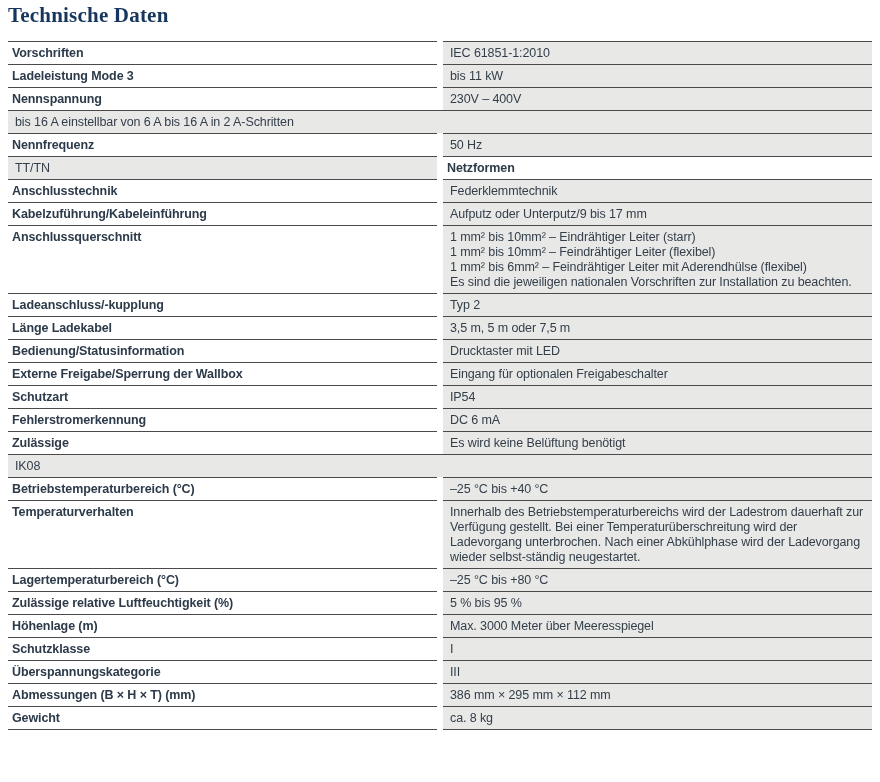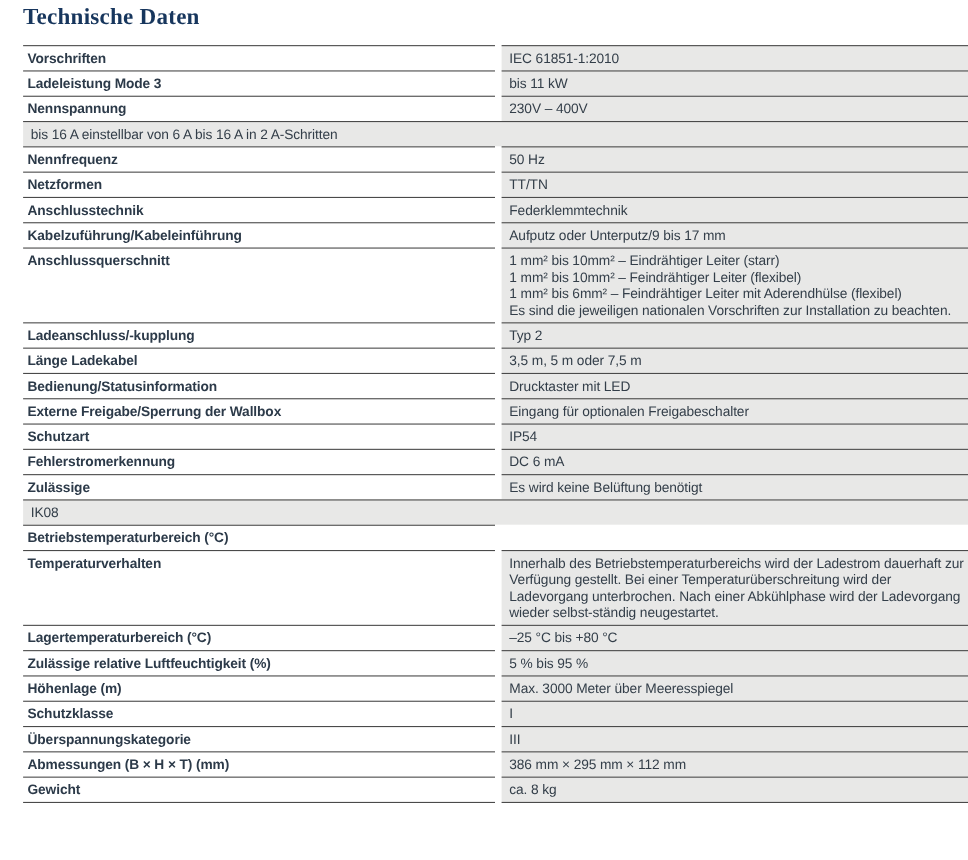--- a/index.html
+++ b/index.html
@@ -12,21 +12,20 @@
   }
   *{box-sizing:border-box;}
   html,body{margin:0;padding:0;}
   body{
     width:880px;
     background:var(--page-bg);
     font-family:"Liberation Sans",sans-serif;
   }
   .page{
     padding:3px 8px 4px 8px;
-    margin-left:13px;
   }
   .page-title{
     font-family:"Liberation Serif",serif;
     font-weight:600;
     font-size:21px;
     color:var(--title-color);
     margin:0 0 13px 0;
     letter-spacing:0.2px;
   }
   .spec-table{
@@ -91,22 +90,22 @@
     <div class="spec-cell value-cell">bis 16 A einstellbar von 6 A bis 16 A in 2 A-Schritten</div>
   </div>
 
   <div class="spec-row">
     <div class="spec-cell label-cell">Nennfrequenz</div>
     <div class="spec-cell value-cell">50 Hz</div>
   </div>
 
 
   <div class="spec-row">
+    <div class="spec-cell value-cell">TT/TN</div>
     <div class="spec-cell label-cell">Netzformen</div>
-    <div class="spec-cell value-cell">TT/TN</div>
   </div>
 
   <div class="spec-row">
     <div class="spec-cell label-cell">Anschlusstechnik</div>
     <div class="spec-cell value-cell">Federklemmtechnik</div>
   </div>
 
   <div class="spec-row">
     <div class="spec-cell label-cell">Kabelzuführung/Kabeleinführung</div>
     <div class="spec-cell value-cell">Aufputz oder Unterputz/9 bis 17 mm</div>
@@ -154,20 +153,21 @@
     <div class="spec-cell label-cell">Zulässige</div>
     <div class="spec-cell value-cell">Es wird keine Belüftung benötigt</div>
   </div>
 
   <div class="spec-row">
     <div class="spec-cell value-cell">IK08</div>
   </div>
 
   <div class="spec-row">
     <div class="spec-cell label-cell">Betriebstemperaturbereich (°C)</div>
+    <div class="spec-cell value-cell">–25 °C bis +40 °C</div>
   </div>
 
   <div class="spec-row">
     <div class="spec-cell label-cell">Temperaturverhalten</div>
     <div class="spec-cell value-cell">Innerhalb des Betriebstemperaturbereichs wird der Ladestrom dauerhaft zur Verfügung gestellt. Bei einer Temperaturüberschreitung wird der Ladevorgang unterbrochen. Nach einer Abkühlphase wird der Ladevorgang wieder selbst-ständig neugestartet.</div>
   </div>
 
   <div class="spec-row">
     <div class="spec-cell label-cell">Lagertemperaturbereich (°C)</div>
     <div class="spec-cell value-cell">–25 °C bis +80 °C</div>

